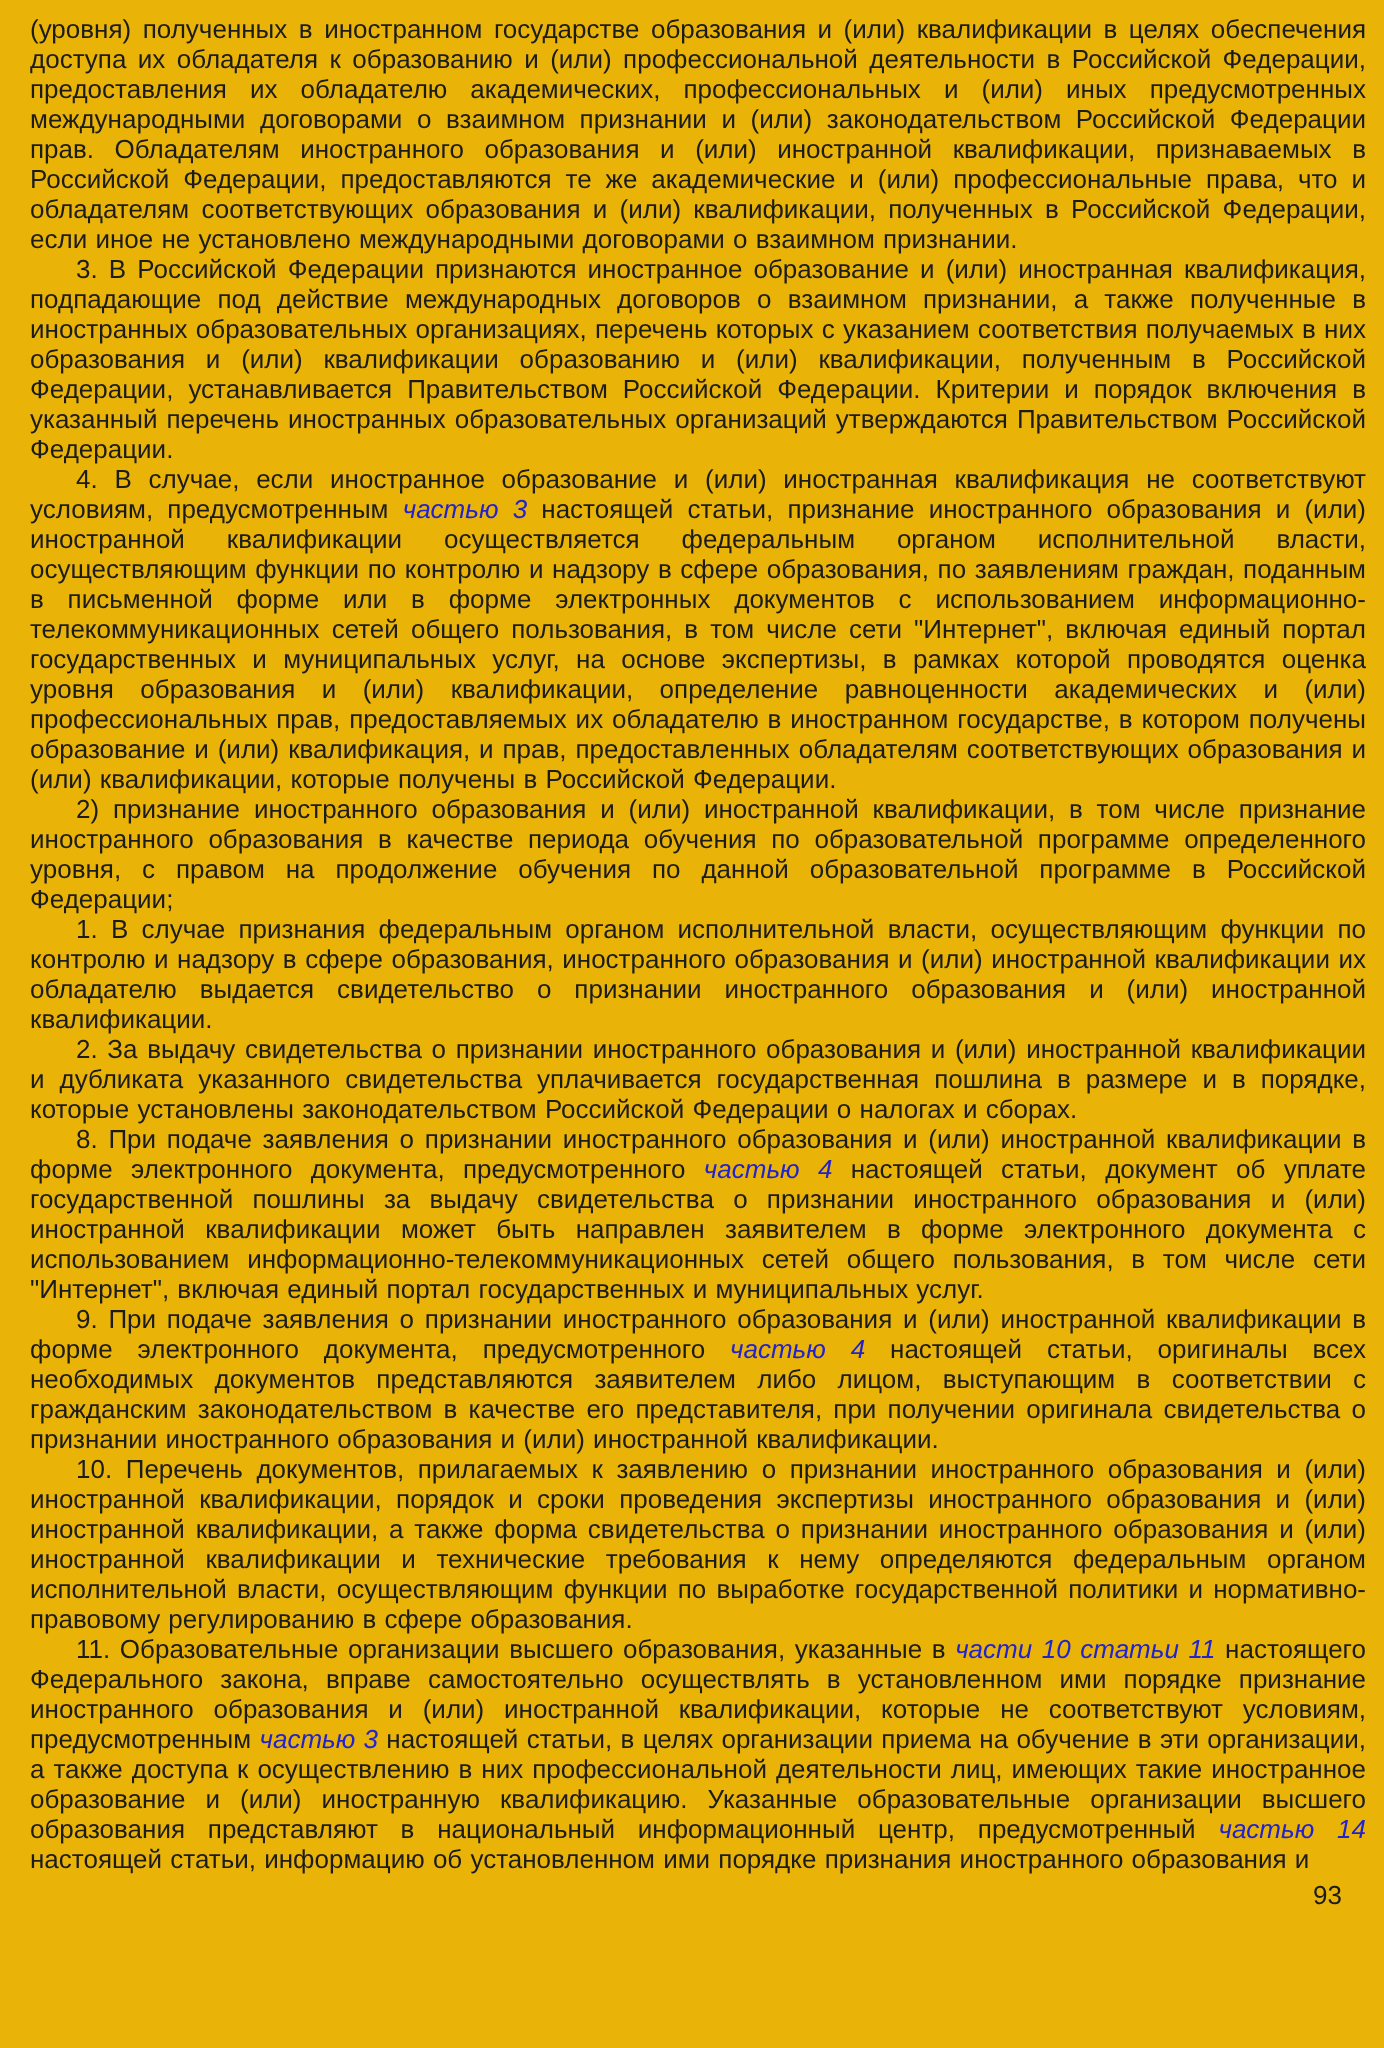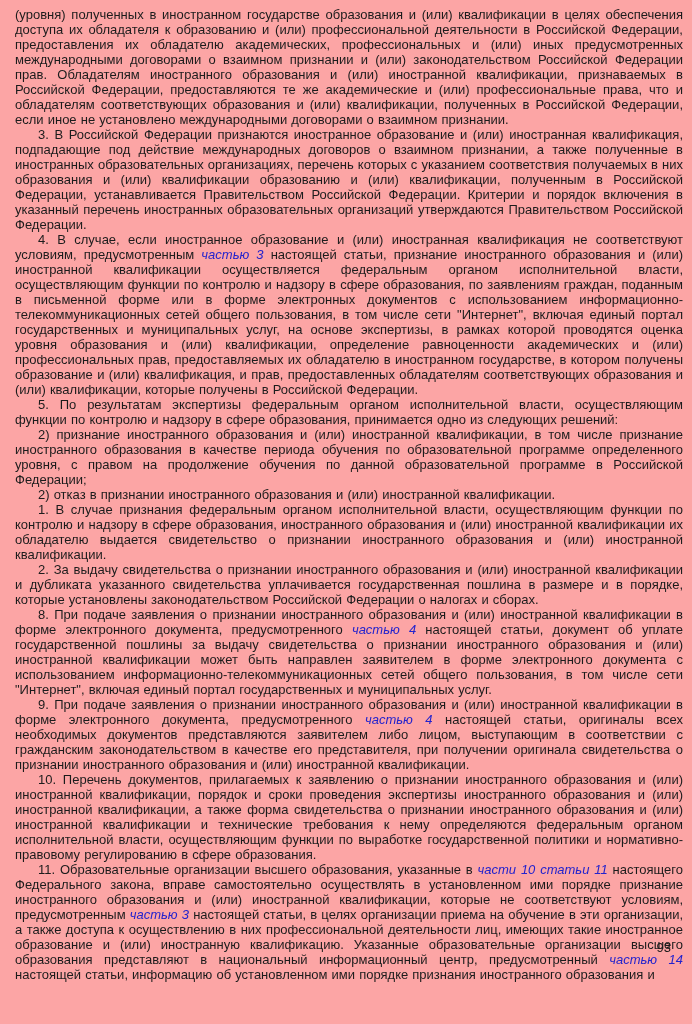--- a/index.html
+++ b/index.html
@@ -6,21 +6,21 @@
   html, body {
     margin: 0;
     padding: 0;
     background: #e8e8e8;
   }
   .page {
     position: relative;
     width: 692px;
     height: 1024px;
     margin: 0;
-    background: #fca5a5;
+    background: #eab308;
     font-family: "Liberation Sans", sans-serif;
     font-size: 13px;
     line-height: 15px;
     color: #1c1c1c;
     overflow: hidden;
   }
   .text-block {
     position: absolute;
     top: 7px;
     left: 15px;
@@ -51,23 +51,21 @@
   }
 </style>
 </head>
 <body>
 
 <div class="page">
   <div class="text-block" id="paragraphs">
       <p class="para no-indent"><span>(уровня) полученных в иностранном государстве образования и (или) квалификации в целях обеспечения доступа их обладателя к образованию и (или) профессиональной деятельности в Российской Федерации, предоставления их обладателю академических, профессиональных и (или) иных предусмотренных международными договорами о взаимном признании и (или) законодательством Российской Федерации прав. Обладателям иностранного образования и (или) иностранной квалификации, признаваемых в Российской Федерации, предоставляются те же академические и (или) профессиональные права, что и обладателям соответствующих образования и (или) квалификации, полученных в Российской Федерации, если иное не установлено международными договорами о взаимном признании.</span></p>
       <p class="para"><span>3. В Российской Федерации признаются иностранное образование и (или) иностранная квалификация, подпадающие под действие международных договоров о взаимном признании, а также полученные в иностранных образовательных организациях, перечень которых с указанием соответствия получаемых в них образования и (или) квалификации образованию и (или) квалификации, полученным в Российской Федерации, устанавливается Правительством Российской Федерации. Критерии и порядок включения в указанный перечень иностранных образовательных организаций утверждаются Правительством Российской Федерации.</span></p>
       <p class="para"><span>4. В случае, если иностранное образование и (или) иностранная квалификация не соответствуют условиям, предусмотренным </span><a class="ref">частью 3</a><span> настоящей статьи, признание иностранного образования и (или) иностранной квалификации осуществляется федеральным органом исполнительной власти, осуществляющим функции по контролю и надзору в сфере образования, по заявлениям граждан, поданным в письменной форме или в форме электронных документов с использованием информационно-телекоммуникационных сетей общего пользования, в том числе сети "Интернет", включая единый портал государственных и муниципальных услуг, на основе экспертизы, в рамках которой проводятся оценка уровня образования и (или) квалификации, определение равноценности академических и (или) профессиональных прав, предоставляемых их обладателю в иностранном государстве, в котором получены образование и (или) квалификация, и прав, предоставленных обладателям соответствующих образования и (или) квалификации, которые получены в Российской Федерации.</span></p>
-      <p class="para"><span>5. По результатам экспертизы федеральным органом исполнительной власти, осуществляющим функции по контролю и надзору в сфере образования, принимается одно из следующих решений:</span></p>
       <p class="para"><span>2) признание иностранного образования и (или) иностранной квалификации, в том числе признание иностранного образования в качестве периода обучения по образовательной программе определенного уровня, с правом на продолжение обучения по данной образовательной программе в Российской Федерации;</span></p>
-      <p class="para"><span>2) отказ в признании иностранного образования и (или) иностранной квалификации.</span></p>
       <p class="para"><span>1. В случае признания федеральным органом исполнительной власти, осуществляющим функции по контролю и надзору в сфере образования, иностранного образования и (или) иностранной квалификации их обладателю выдается свидетельство о признании иностранного образования и (или) иностранной квалификации.</span></p>
       <p class="para"><span>2. За выдачу свидетельства о признании иностранного образования и (или) иностранной квалификации и дубликата указанного свидетельства уплачивается государственная пошлина в размере и в порядке, которые установлены законодательством Российской Федерации о налогах и сборах.</span></p>
       <p class="para"><span>8. При подаче заявления о признании иностранного образования и (или) иностранной квалификации в форме электронного документа, предусмотренного </span><a class="ref">частью 4</a><span> настоящей статьи, документ об уплате государственной пошлины за выдачу свидетельства о признании иностранного образования и (или) иностранной квалификации может быть направлен заявителем в форме электронного документа с использованием информационно-телекоммуникационных сетей общего пользования, в том числе сети "Интернет", включая единый портал государственных и муниципальных услуг.</span></p>
       <p class="para"><span>9. При подаче заявления о признании иностранного образования и (или) иностранной квалификации в форме электронного документа, предусмотренного </span><a class="ref">частью 4</a><span> настоящей статьи, оригиналы всех необходимых документов представляются заявителем либо лицом, выступающим в соответствии с гражданским законодательством в качестве его представителя, при получении оригинала свидетельства о признании иностранного образования и (или) иностранной квалификации.</span></p>
       <p class="para"><span>10. Перечень документов, прилагаемых к заявлению о признании иностранного образования и (или) иностранной квалификации, порядок и сроки проведения экспертизы иностранного образования и (или) иностранной квалификации, а также форма свидетельства о признании иностранного образования и (или) иностранной квалификации и технические требования к нему определяются федеральным органом исполнительной власти, осуществляющим функции по выработке государственной политики и нормативно-правовому регулированию в сфере образования.</span></p>
       <p class="para"><span>11. Образовательные организации высшего образования, указанные в </span><a class="ref">части 10 статьи 11</a><span> настоящего Федерального закона, вправе самостоятельно осуществлять в установленном ими порядке признание иностранного образования и (или) иностранной квалификации, которые не соответствуют условиям, предусмотренным </span><a class="ref">частью 3</a><span> настоящей статьи, в целях организации приема на обучение в эти организации, а также доступа к осуществлению в них профессиональной деятельности лиц, имеющих такие иностранное образование и (или) иностранную квалификацию. Указанные образовательные организации высшего образования представляют в национальный информационный центр, предусмотренный </span><a class="ref">частью 14</a><span> настоящей статьи, информацию об установленном ими порядке признания иностранного образования и</span></p>
     </div>
   <div class="page-number">93</div>
 </div>
 

